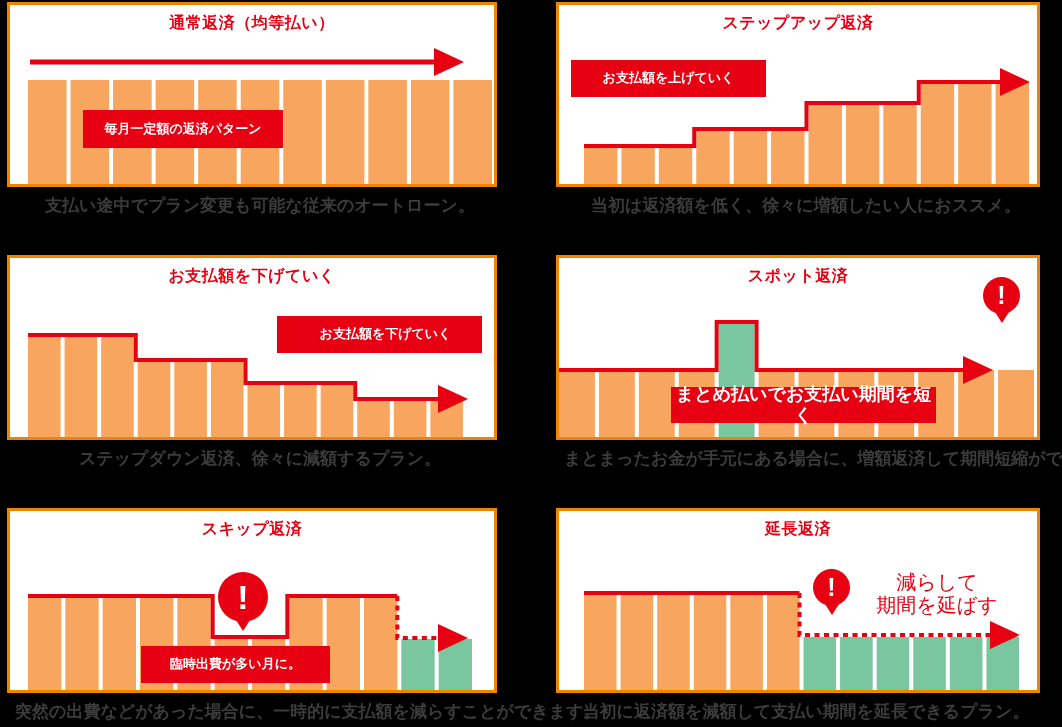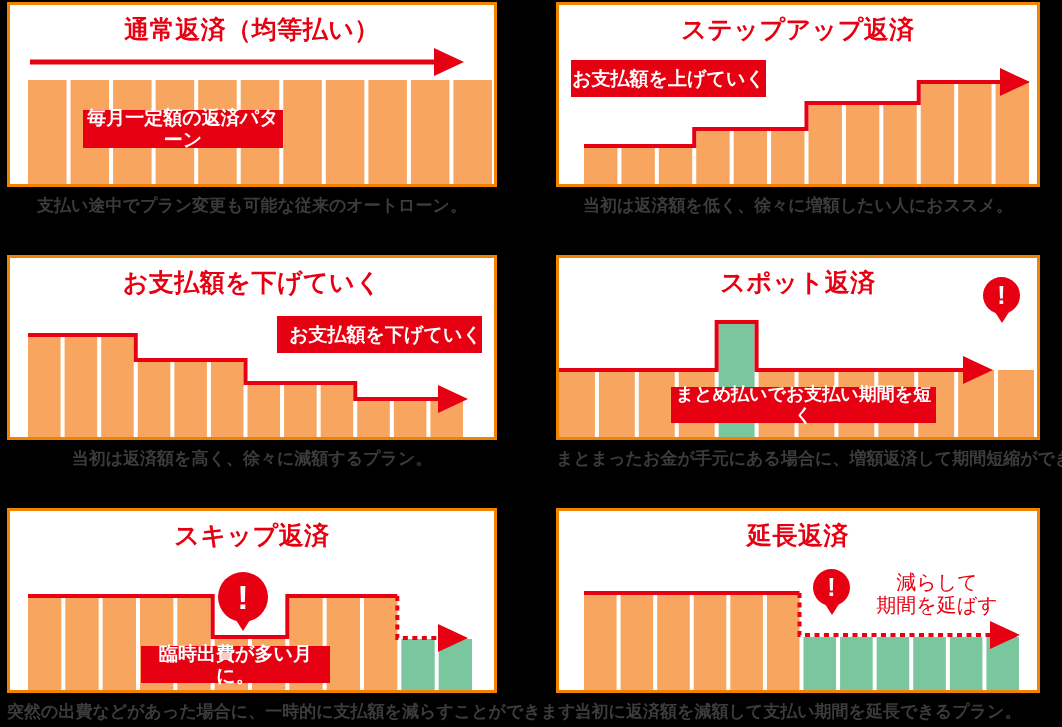--- a/index.html
+++ b/index.html
@@ -21,38 +21,38 @@
     column-gap:59px;row-gap:38px;
   }
   .cell{display:block;}
   .panel{
     position:relative;height:185px;background:#fff;
     border:3px solid var(--orange-border);box-sizing:border-box;
   }
   .fig{position:absolute;left:0;top:0;width:100%;height:100%;display:block;overflow:visible;}
   .title{
     position:absolute;top:8px;left:0;right:0;margin:0;z-index:2;
-    text-align:center;font-size:25px;font-weight:800;color:var(--red);letter-spacing:.5px;
+    text-align:center;font-size:16px;font-weight:800;color:var(--red);letter-spacing:.5px;
   }
   .callout{
     position:absolute;z-index:3;background:var(--red);color:#fff;
-    font-weight:700;font-size:19px;line-height:1.15;
+    font-weight:700;font-size:13px;line-height:1.15;
     display:flex;align-items:center;justify-content:center;
     text-align:center;white-space:pre-line;
   }
   .badge{
     position:absolute;z-index:4;background:var(--red);border-radius:50%;
     color:#fff;font-weight:800;display:flex;align-items:center;justify-content:center;
   }
   .badge::after{
     content:"";position:absolute;left:50%;bottom:-9px;transform:translateX(-50%);
     width:0;height:0;border:7px solid transparent;border-top:11px solid var(--red);border-bottom:none;
   }
   .caption{
-    margin:8px 0 0;width:100%;text-align:center;white-space:nowrap;overflow:visible;
+    margin:8px 8px 0;width:100%;text-align:center;white-space:nowrap;overflow:visible;
     font-size:17px;line-height:22px;font-weight:700;color:var(--caption);
   }
   
   .c0 .callout{left:73px;top:105px;width:200px;height:38px;}
   .c1 .callout{left:12px;top:55px;width:195px;height:37px;}
   .c2 .callout{left:267px;top:58px;width:193px;height:37px;padding-left:12px;}
   .c3 .callout{left:112px;top:129px;width:265px;height:36px;font-size:18px;}
   .c4 .callout{left:131px;top:135px;width:189px;height:37px;}
   .c5 .callout{
     left:297px;top:60px;width:162px;height:46px;
@@ -128,21 +128,21 @@
           <rect x="274.08333333333337" y="125" width="32.583333333333336" height="54" fill="#F8A65F"></rect>
           <rect x="310.6666666666667" y="125" width="32.583333333333336" height="54" fill="#F8A65F"></rect>
           <rect x="347.25" y="141" width="32.583333333333336" height="38" fill="#F8A65F"></rect>
           <rect x="383.83333333333337" y="141" width="32.583333333333336" height="38" fill="#F8A65F"></rect>
           <rect x="420.4166666666667" y="141" width="32.583333333333336" height="38" fill="#F8A65F"></rect>
           <polyline points="18,77 125.75,77 125.75,102 235.5,102 235.5,125 345.25,125 345.25,141 428,141" fill="none" stroke="#E60012" stroke-width="4"></polyline>
           <polygon points="428,127 458,141 428,155" fill="#E60012"></polygon>
         </svg>
       <div class="callout">お支払額を下げていく</div>
     </div>
-    <p class="caption">当初は返済額を高く、徐々に減額するプラン。</p>
+    <p class="caption">ステップダウン返済、徐々に減額するプラン。</p>
   </section>
 
   <section class="cell c3">
     <div class="panel">
       <h2 class="title">スポット返済</h2>
       <svg class="fig" viewBox="0 0 478 179">
           <rect x="0" y="112" width="35.916666666666664" height="67" fill="#F8A65F"></rect>
           <rect x="39.916666666666664" y="112" width="35.916666666666664" height="67" fill="#F8A65F"></rect>
           <rect x="79.83333333333333" y="112" width="35.916666666666664" height="67" fill="#F8A65F"></rect>
           <rect x="119.75" y="112" width="35.916666666666664" height="67" fill="#F8A65F"></rect>

